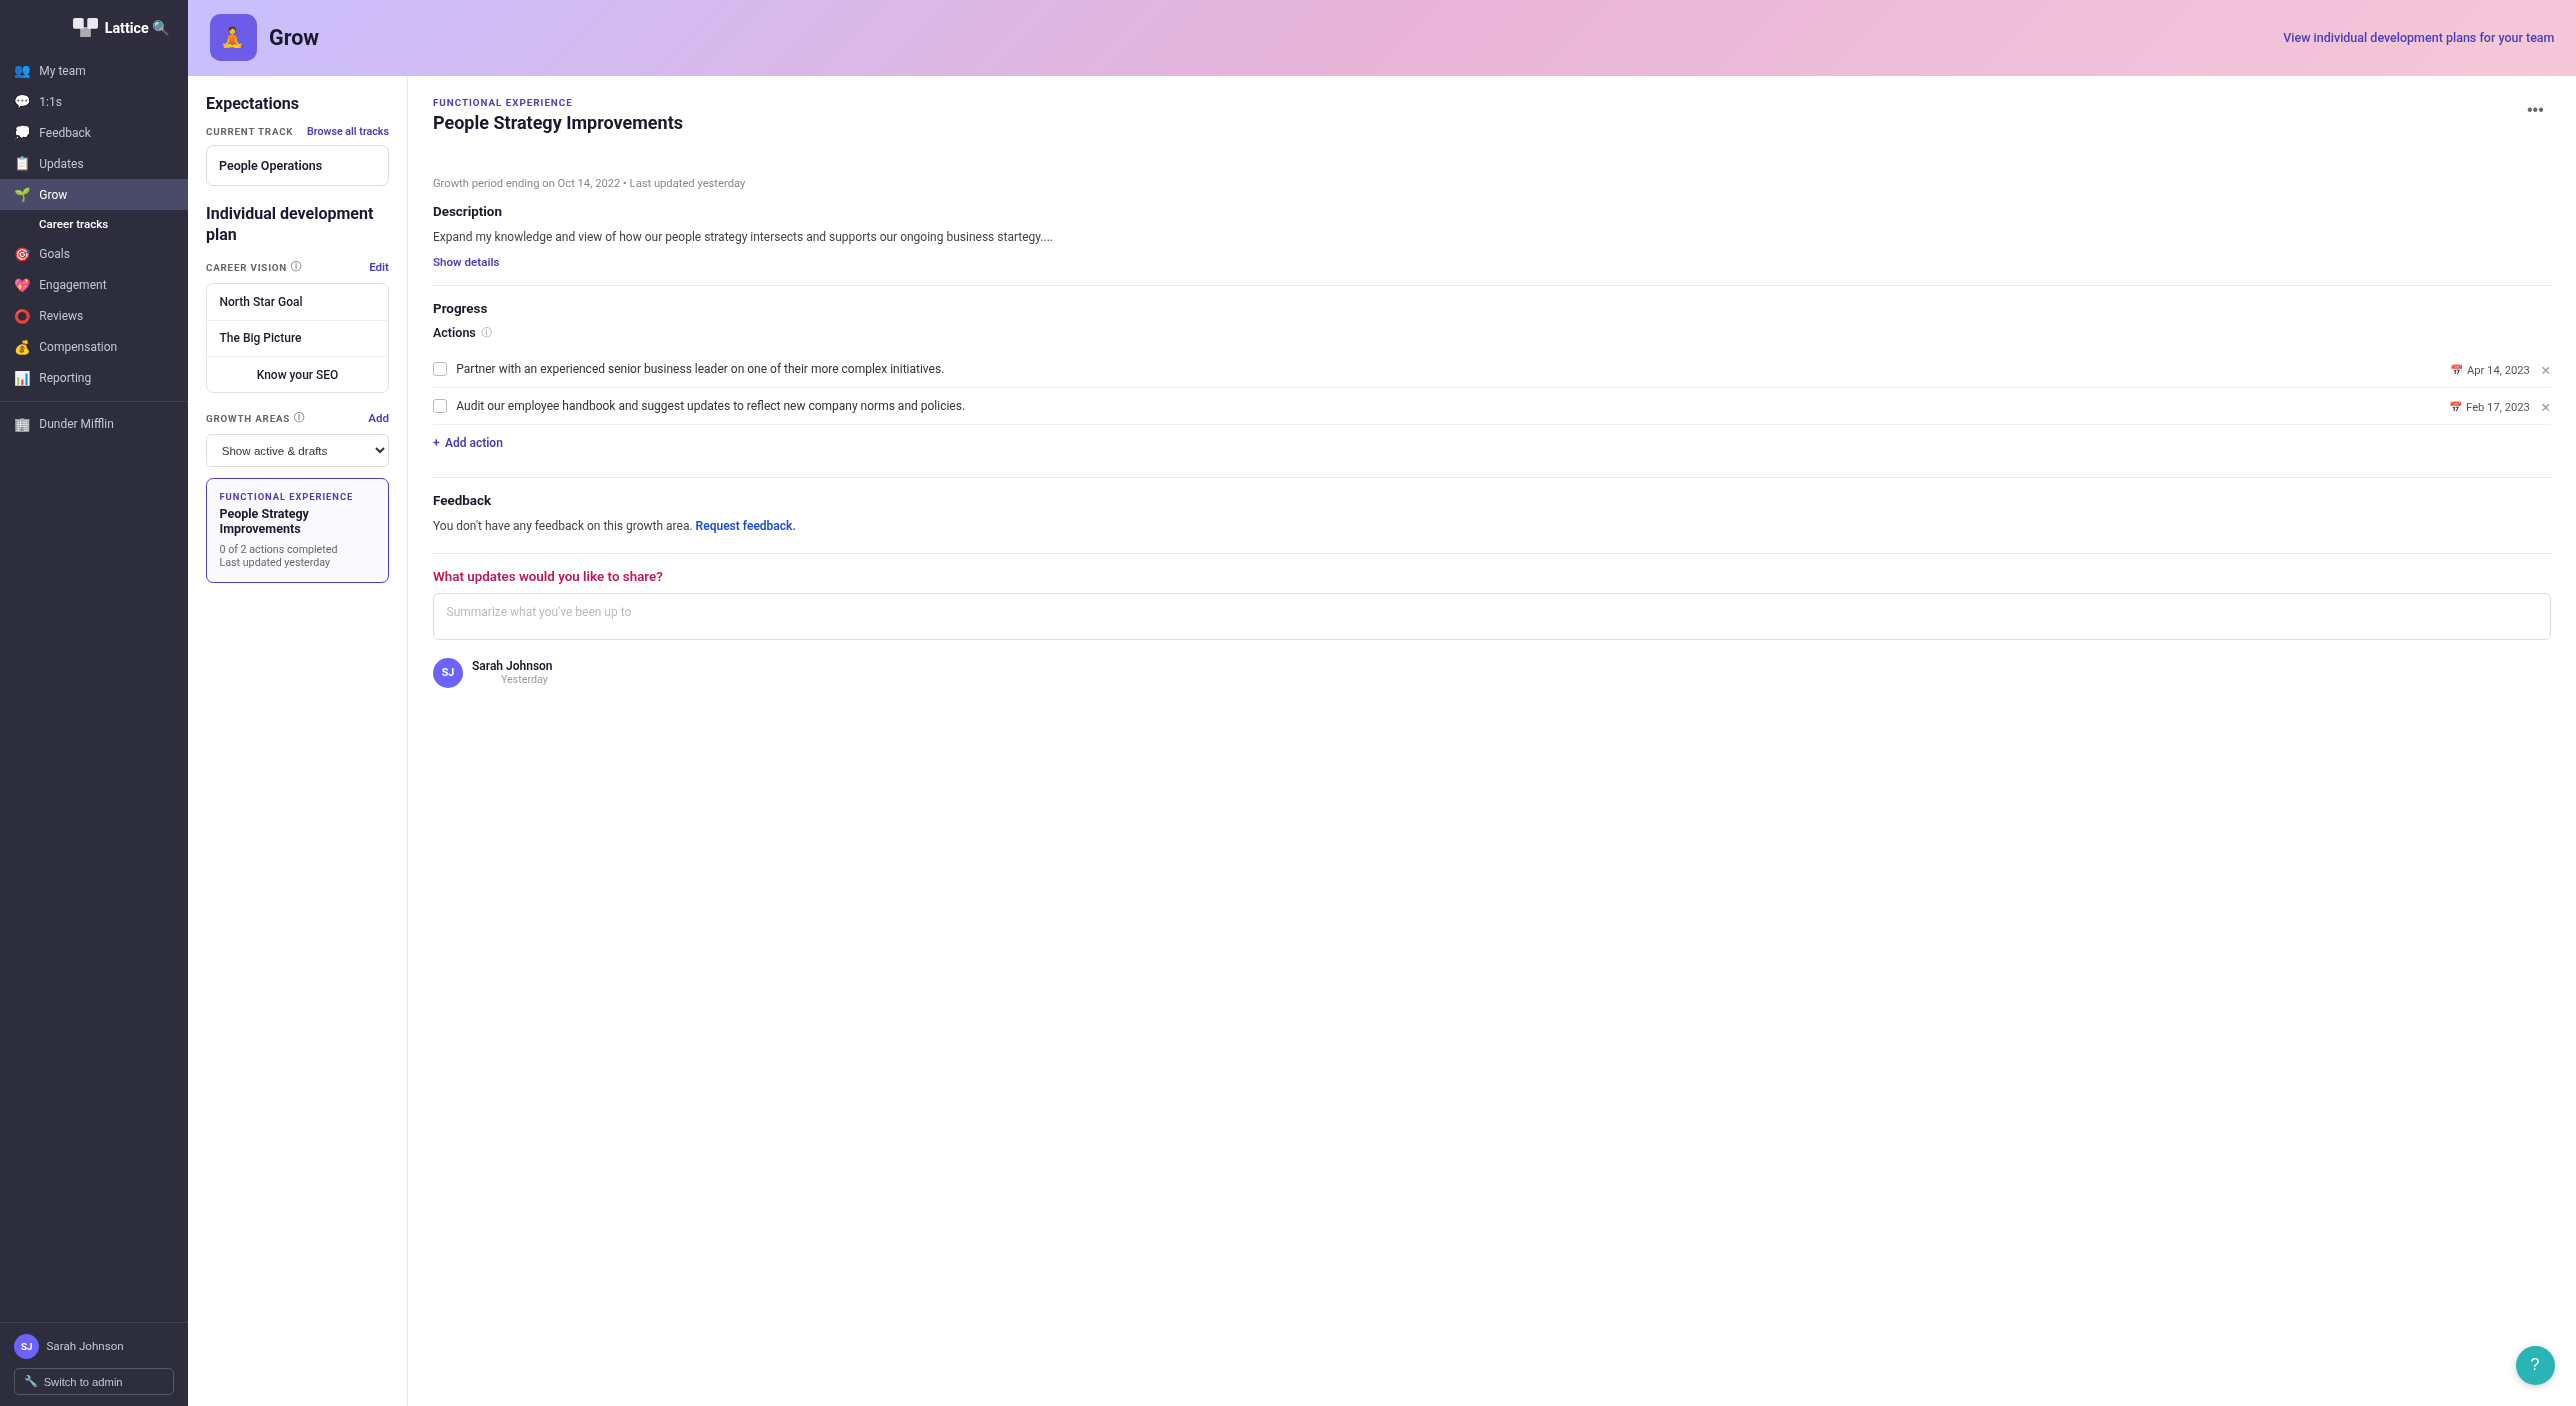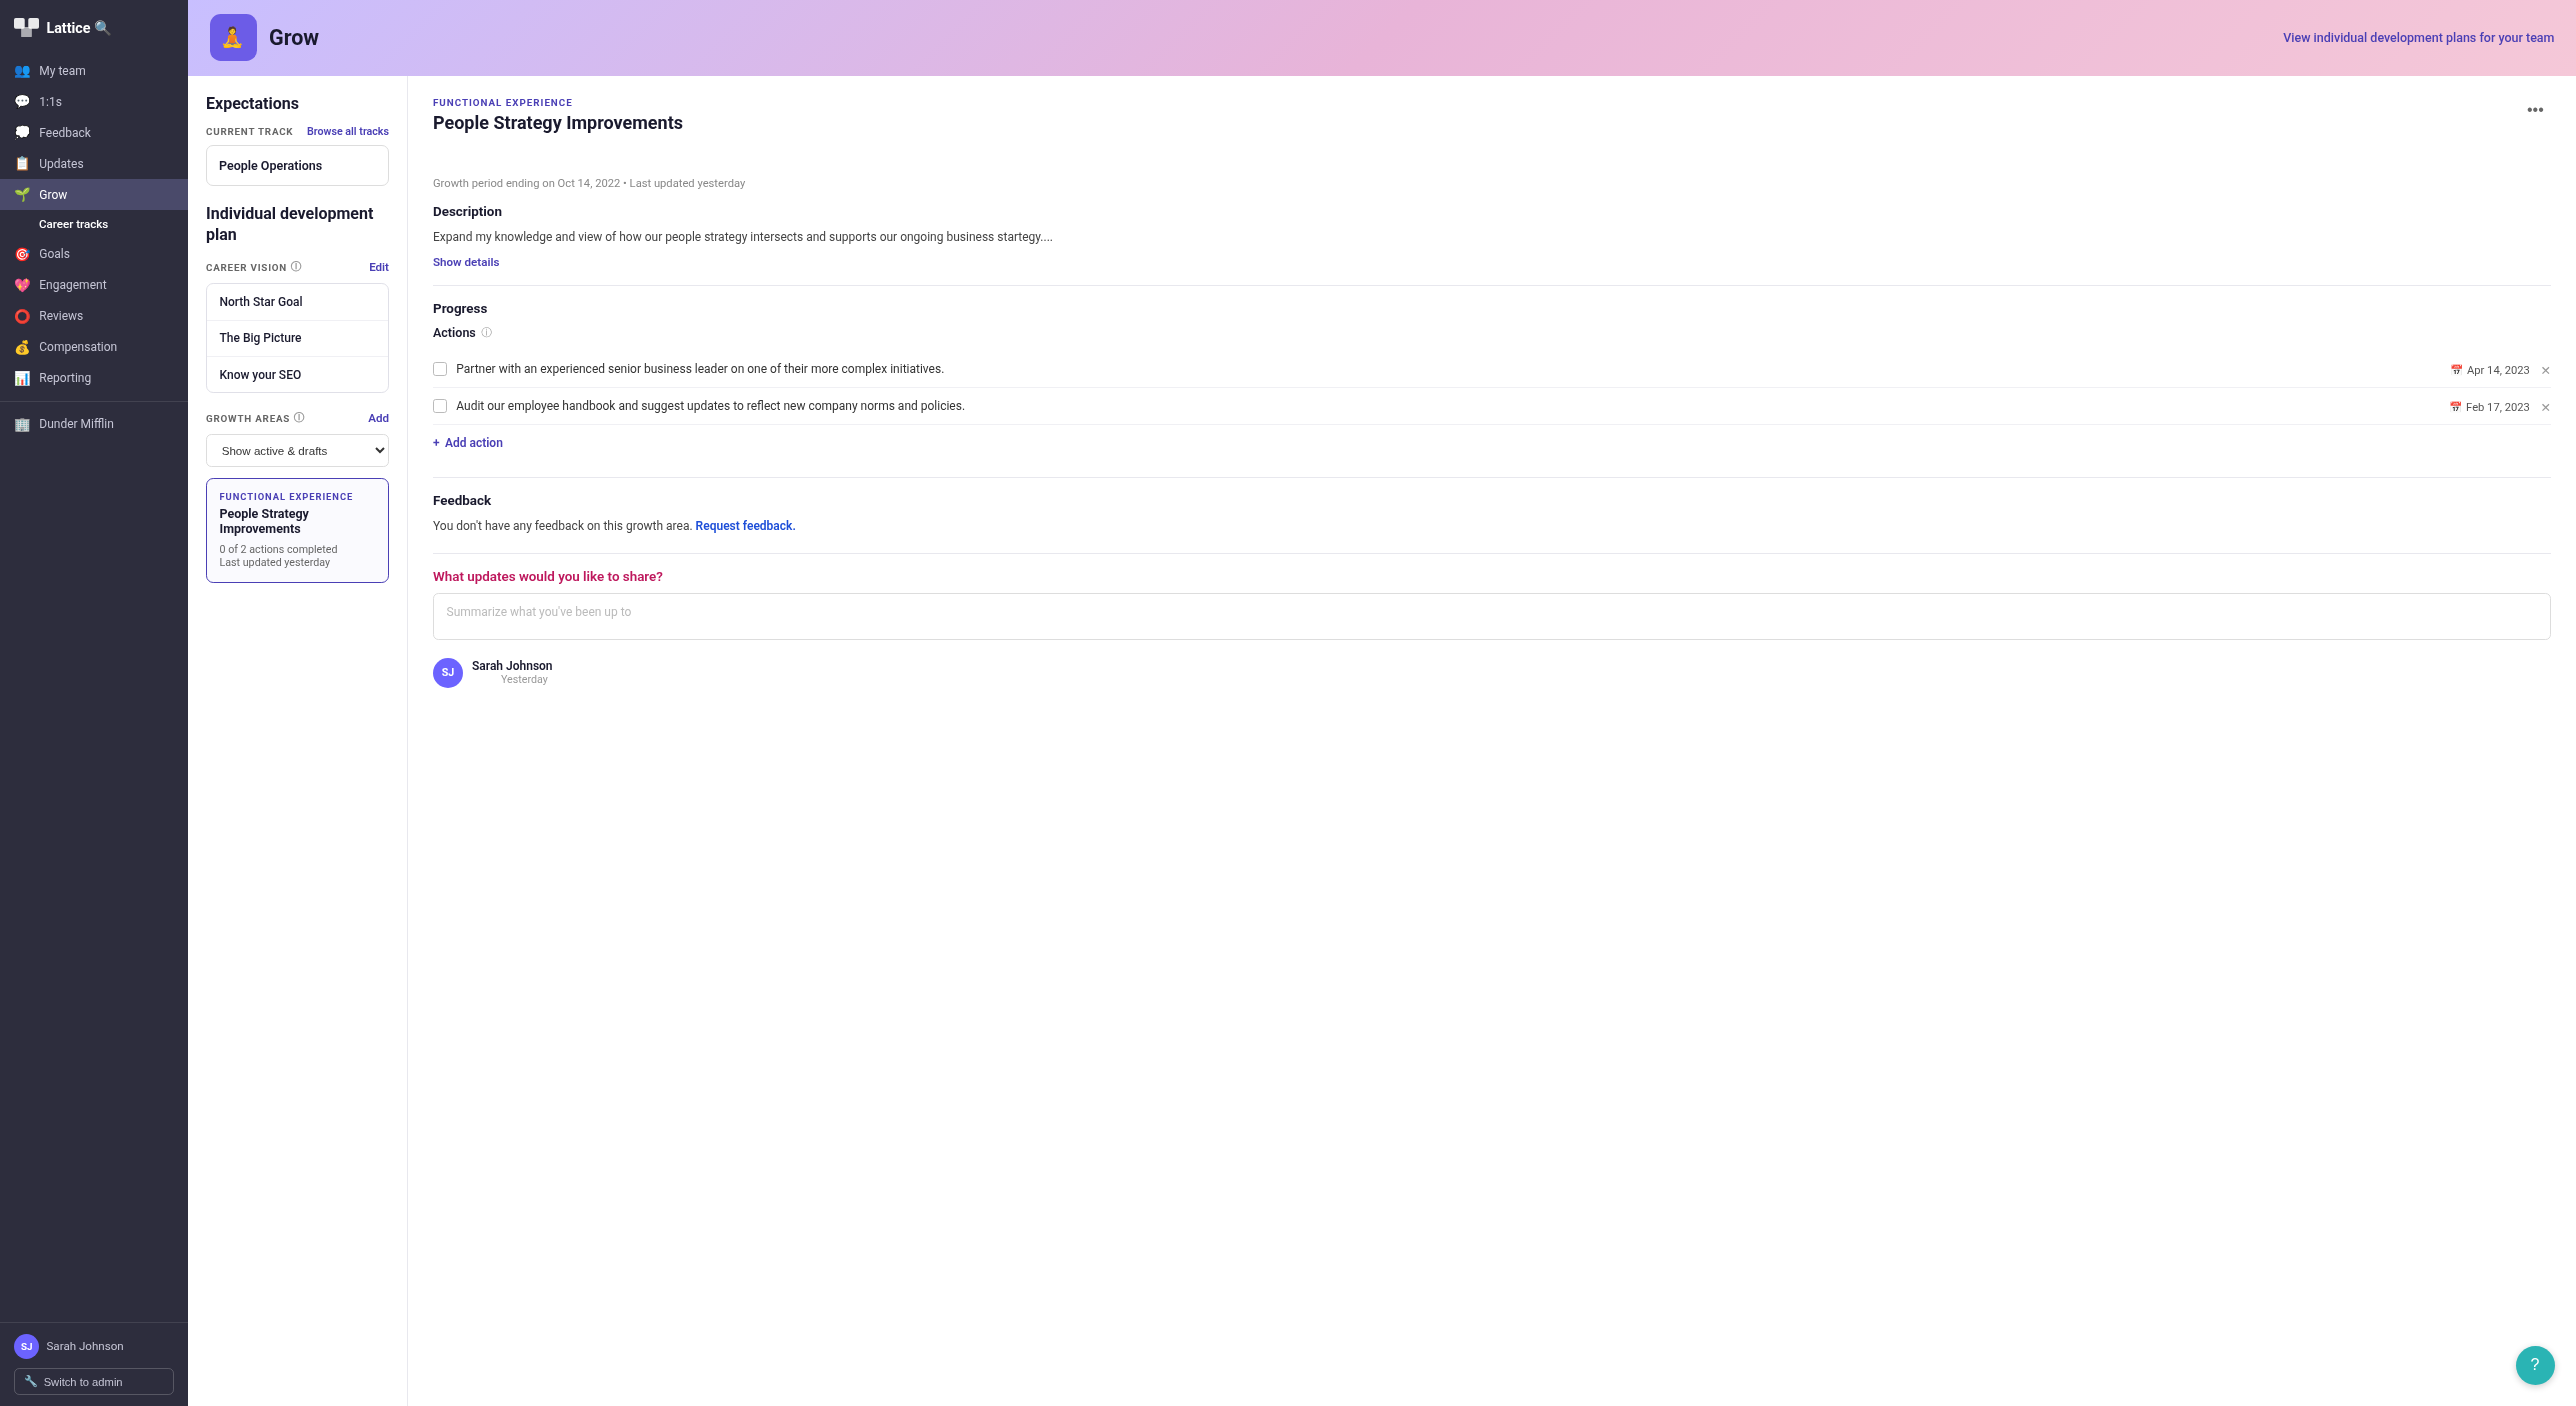--- a/index.html
+++ b/index.html
@@ -11,21 +11,21 @@
       background: #2d2d3d;
       color: #c5c5d5;
       display: flex;
       flex-direction: column;
       flex-shrink: 0;
       height: 100vh;
     }
     .sidebar-header {
       display: flex;
       align-items: center;
-      justify-content: flex-start;
+      justify-content: flex-end;
       padding: 16px 14.3px 12.5px;
     }
     .logo {
       display: flex;
       align-items: center;
       gap: 7.2px;
       color: #fff;
       font-weight: 700;
       font-size: 14.3px;
     }
@@ -206,21 +206,21 @@
       overflow: hidden;
       margin-bottom: 18px;
     }
     .vision-item {
       padding: 10.7px 12.5px;
       font-size: 12px;
       color: #1a1a2e;
       font-weight: 500;
       border-bottom: 0.9px solid #f0f0f4;
     }
-    .vision-item:last-child { border-bottom: none; }
+    .vision-item:last-child { border-bottom: none; text-align: center; }
 
     .growth-select {
       width: 100%;
       padding: 8px 10.7px;
       border: 0.9px solid #ddd;
       border-radius: 5.4px;
       font-size: 11.6px;
       color: #333;
       background: #fff;
       cursor: pointer;

